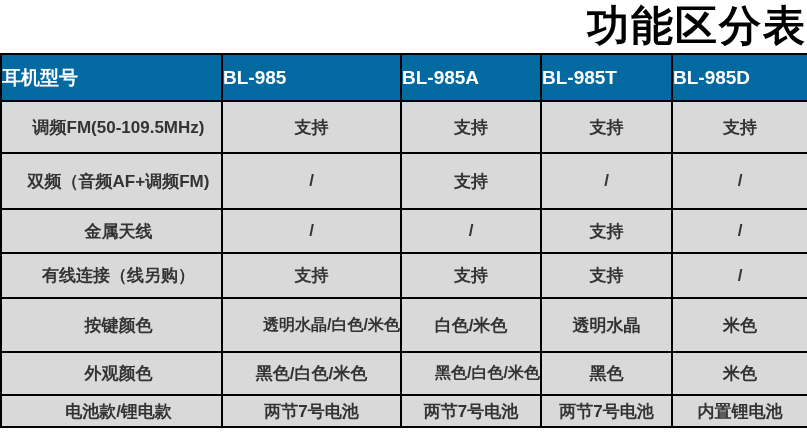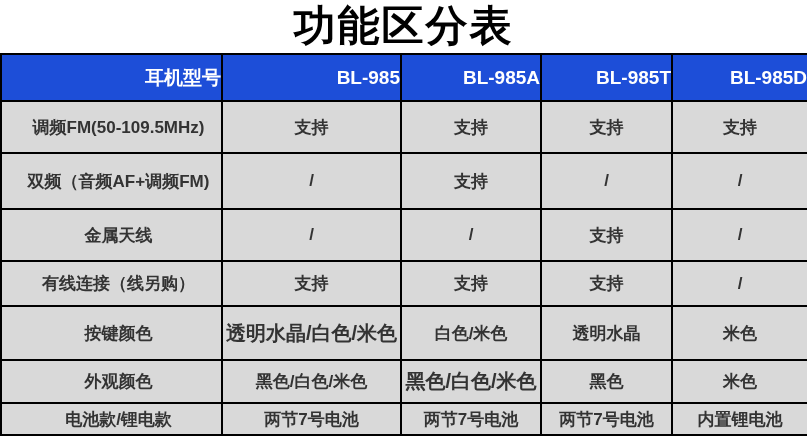--- a/index.html
+++ b/index.html
@@ -11,67 +11,67 @@
     background: #ffffff;
     font-family: "Liberation Sans", sans-serif;
   }
   .page {
     width: 807px;
     height: 446px;
   }
   .title {
     height: 53px;
     line-height: 52px;
-    text-align: center;
+    text-align: right;
     font-family: "Liberation Serif", "DejaVu Serif", serif;
     font-weight: 900;
     font-size: 42px;
     color: #000000;
     letter-spacing: 2px;
   }
   table.feature-table {
     border-collapse: collapse;
     table-layout: fixed;
     width: 807px;
   }
   .feature-table th, .feature-table td {
     border: 2px solid #000000;
     padding: 0;
     overflow: hidden;
     white-space: nowrap;
   }
   .feature-table th {
-    background: #1d4ed8;
+    background: #0369a1;
     color: #ffffff;
     font-size: 19px;
     font-weight: bold;
-    text-align: right;
+    text-align: left;
     height: 45px;
   }
   .feature-table td {
     background: #D9D9D9;
     color: #333333;
     font-size: 17px;
     font-weight: bold;
     text-align: center;
   }
   .feature-table td.row-label {
     text-align: center;
     padding-left: 14px;
   }
   
   tr.r0 { height: 52px; }
   tr.r1 { height: 56px; }
-  tr.r2 { height: 52px; }
+  tr.r2 { height: 44px; }
   tr.r3 { height: 45px; }
   tr.r4 { height: 54px; margin-top: 33px; }
   tr.r5 { height: 43px; }
   tr.r6 { height: 32px; }
   
-  td.tight { font-size: 20px; }
+  td.tight { font-size: 16px; text-align: right; }
 </style>
 </head>
 <body>
 
 <div class="page">
   <div class="title">功能区分表</div>
 
   <table class="feature-table">
     <colgroup>
       <col style="width:221px">

